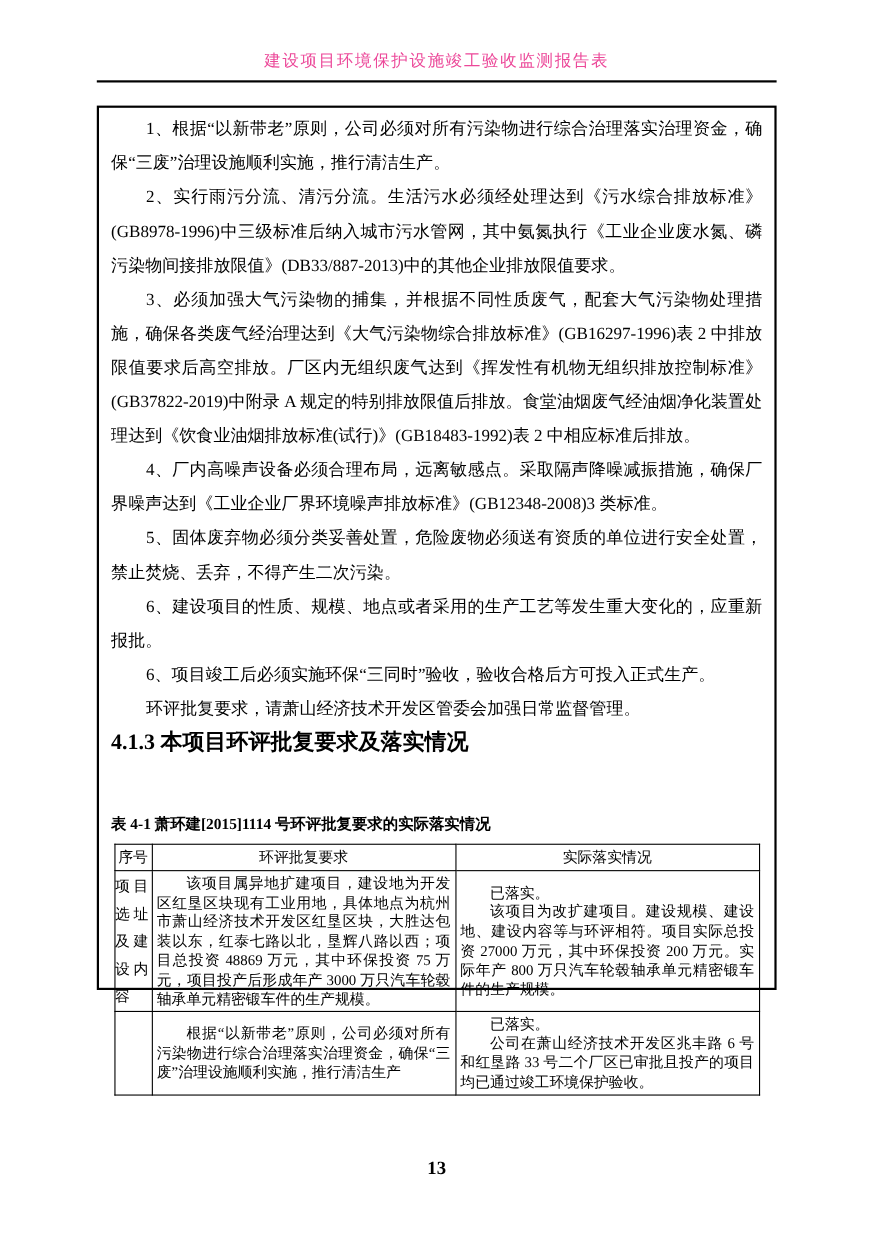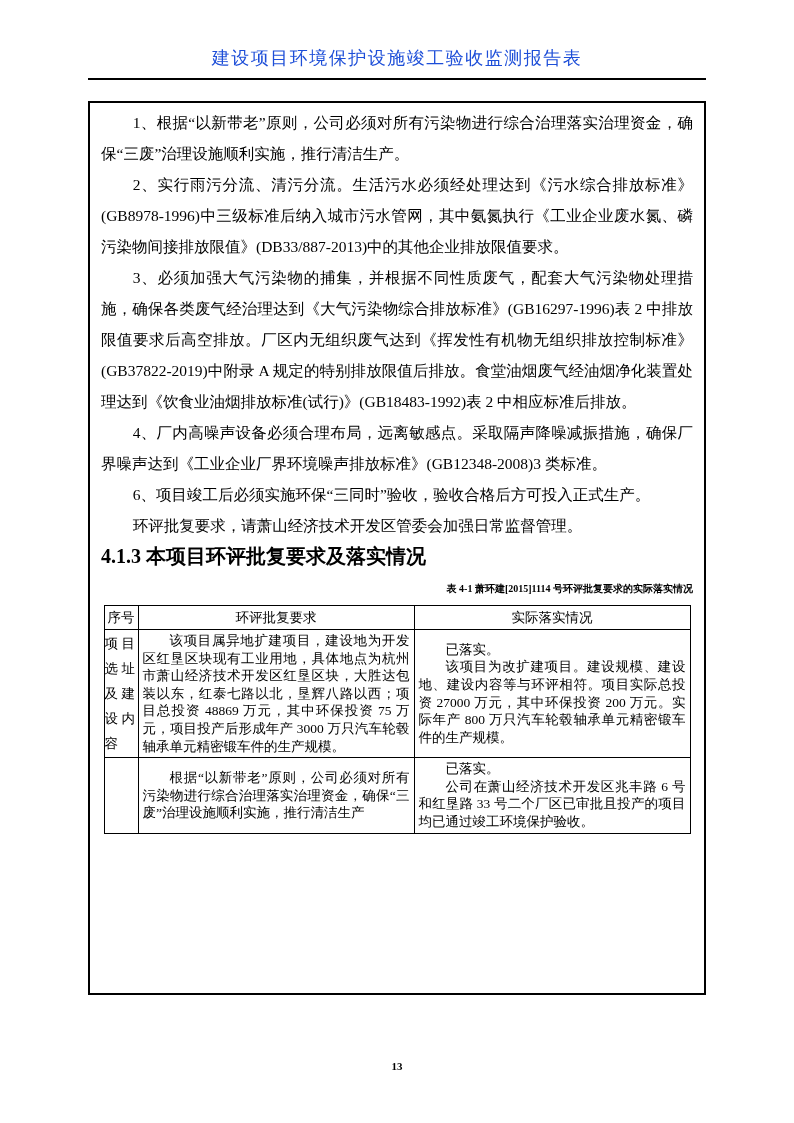--- a/index.html
+++ b/index.html
@@ -14,48 +14,49 @@
     font-family: "Liberation Serif", "DejaVu Serif", serif;
     overflow: hidden;
   }
   .doc-header {
     margin: 46px 88px 0 88px;
     text-align: center;
     padding-bottom: 8px;
     border-bottom: 2px solid #000;
   }
   .doc-title {
-    font-size: 18px;
+    font-size: 15px;
     letter-spacing: 1.5px;
-    color: #1d4ed8;
+    color: #ec4899;
     word-spacing: 4px;
   }
   .content-box {
     margin: 21px 88px 0 88px;
-    height: 894px;
+    height: 804px;
     border: 2px solid #000;
     padding: 4px 11px 0 11px;
   }
   .body-para {
     font-size: 15.5px;
     line-height: 31px;
     text-align: justify;
     text-indent: 2.05em;
   }
   .section-heading {
     font-size: 20px;
     font-weight: bold;
     line-height: 31px;
     text-indent: 0;
   }
   .table-caption {
-    font-size: 10px;
+    font-size: 14px;
     font-weight: bold;
     line-height: 33px;
-    text-align: right;
+    text-align: left;
+    margin-top: 43px;
   }
   table.impl-table {
     width: 586px;
     margin: 0 auto;
     border-collapse: collapse;
     table-layout: fixed;
   }
   .impl-table th, .impl-table td {
     border: 1px solid #000;
     font-weight: normal;
@@ -86,38 +87,40 @@
     text-indent: 2em;
     text-align: justify;
     line-height: 17.6px;
   }
   .page-footer {
     position: absolute;
     left: 0;
     right: 0;
     bottom: 51px;
     text-align: center;
-    font-size: 11px;
+    font-size: 17px;
     font-weight: bold;
   }
 </style>
 </head>
 <body>
 
 <div class="page">
 
   <div class="doc-header">
     <div class="doc-title">建设项目环境保护设施竣工验收监测报告表</div>
   </div>
 
   <div class="content-box">
     <p class="body-para">1、根据“以新带老”原则，公司必须对所有污染物进行综合治理落实治理资金，确保“三废”治理设施顺利实施，推行清洁生产。</p>
     <p class="body-para">2、实行雨污分流、清污分流。生活污水必须经处理达到《污水综合排放标准》(GB8978-1996)中三级标准后纳入城市污水管网，其中氨氮执行《工业企业废水氮、磷污染物间接排放限值》(DB33/887-2013)中的其他企业排放限值要求。</p>
     <p class="body-para">3、必须加强大气污染物的捕集，并根据不同性质废气，配套大气污染物处理措施，确保各类废气经治理达到《大气污染物综合排放标准》(GB16297-1996)表 2 中排放限值要求后高空排放。厂区内无组织废气达到《挥发性有机物无组织排放控制标准》(GB37822-2019)中附录 A 规定的特别排放限值后排放。食堂油烟废气经油烟净化装置处理达到《饮食业油烟排放标准(试行)》(GB18483-1992)表 2 中相应标准后排放。</p>
     <p class="body-para">4、厂内高噪声设备必须合理布局，远离敏感点。采取隔声降噪减振措施，确保厂界噪声达到《工业企业厂界环境噪声排放标准》(GB12348-2008)3 类标准。</p>
+    <p class="body-para">5、固体废弃物必须分类妥善处置，危险废物必须送有资质的单位进行安全处置，禁止焚烧、丢弃，不得产生二次污染。</p>
+    <p class="body-para">6、建设项目的性质、规模、地点或者采用的生产工艺等发生重大变化的，应重新报批。</p>
     <p class="body-para">6、项目竣工后必须实施环保“三同时”验收，验收合格后方可投入正式生产。</p>
     <p class="body-para">环评批复要求，请萧山经济技术开发区管委会加强日常监督管理。</p>
 
     <h3 class="section-heading">4.1.3 本项目环评批复要求及落实情况</h3>
 
     <div class="table-caption">表 4-1 萧环建[2015]1114 号环评批复要求的实际落实情况</div>
 
     <table class="impl-table">
       <colgroup>
         <col class="c-index">

